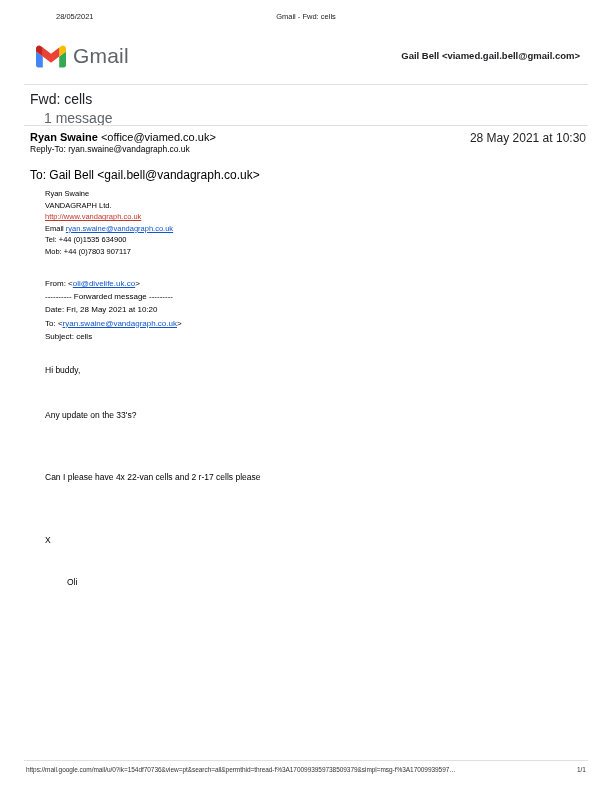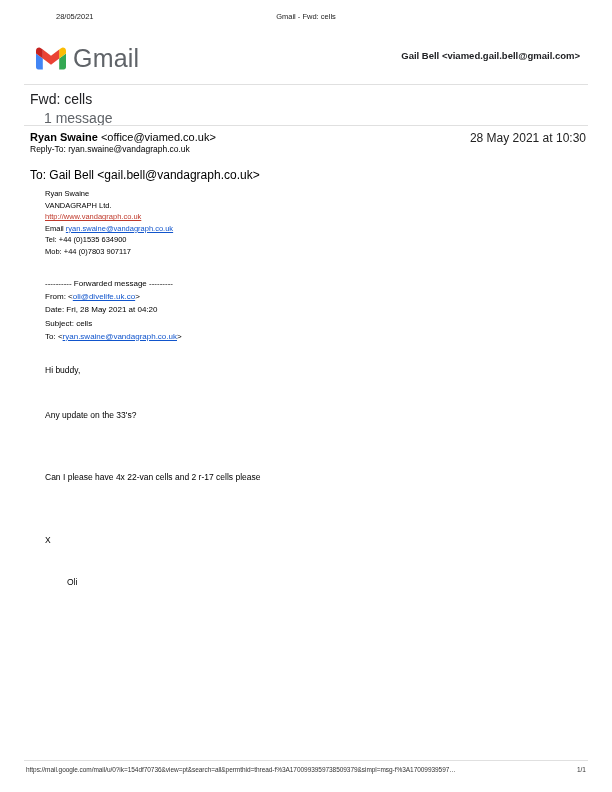--- a/index.html
+++ b/index.html
@@ -59,21 +59,21 @@
     display: flex;
     align-items: center;
     gap: 7px;
   }
   .gm-mark {
     width: 30px;
     height: 23px;
     position: relative;
   }
   .gm-word {
-    font-size: 25px;
+    font-size: 21px;
     color: #5f6368;
     letter-spacing: 0.2px;
     font-family: "Liberation Sans", sans-serif;
   }
   .acct {
     position: absolute;
     right: 8px;
     top: 6px;
     font-size: 9.5px;
     font-weight: bold;
@@ -255,29 +255,29 @@
     <div class="sig-line"><a class="lnk-red" href="#">http://www.vandagraph.co.uk</a></div>
     <div class="sig-line">
       <span>Email</span>
       <a class="lnk" href="#">ryan.swaine@vandagraph.co.uk</a>
     </div>
     <div class="sig-line">Tel: +44 (0)1535 634900</div>
     <div class="sig-line">Mob: +44 (0)7803 907117</div>
   </div>
 
   <div class="fwd-block">
-    <div>---------- Forwarded message ---------</div>
     <div>
       <span>From: &lt;</span><a class="lnk" href="#">oli@divelife.uk.co</a><span>&gt;</span>
     </div>
-    <div>Date: Fri, 28 May 2021 at 04:20</div>
-    <div>Subject: cells</div>
+    <div>---------- Forwarded message ---------</div>
+    <div>Date: Fri, 28 May 2021 at 10:20</div>
     <div>
       <span>To: &lt;</span><a class="lnk" href="#">ryan.swaine@vandagraph.co.uk</a><span>&gt;</span>
     </div>
+    <div>Subject: cells</div>
   </div>
 
   <div class="msg-body">
     <div class="p1">Hi buddy,</div>
     <div class="p2">Any update on the 33's?</div>
     <div class="p3">Can I please have 4x 22-van cells and 2 r-17 cells please</div>
     <div class="p4">X</div>
     <div class="p5">Oli</div>
   </div>
 

